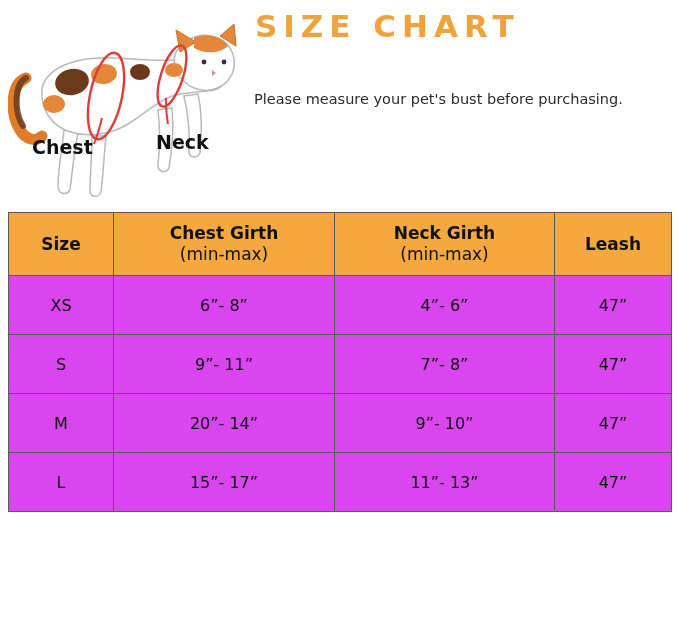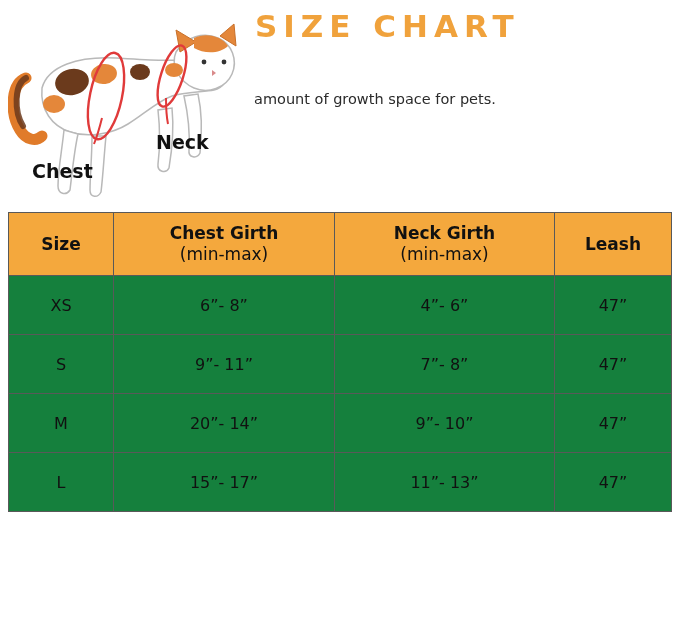--- a/index.html
+++ b/index.html
@@ -63,21 +63,21 @@
   .cat-figure svg {
     display: block;
   }
   .label-chest, .label-neck {
     position: absolute;
     font-family: "DejaVu Sans", sans-serif;
     font-size: 19px;
     font-weight: bold;
     color: #111111;
   }
-  .label-chest { left: 24px; top: 142px; text-align: right; }
+  .label-chest { left: 24px; top: 118px; text-align: right; }
   .label-neck  { left: 148px; top: 113px; }
 
   
   .size-table {
     position: absolute;
     left: 8px;
     top: 212px;
     width: 663px;
     border-collapse: collapse;
     table-layout: fixed;
@@ -97,38 +97,38 @@
     line-height: 21px;
     padding: 0 4px;
   }
   .size-table thead th .sub {
     display: block;
     font-weight: normal;
   }
   .size-table tbody td {
     height: 56px;
     font-size: 16px;
-    background: #15803d;
+    background: #d946ef;
   }
   .col-size   { width: 105px; }
   .col-chest  { width: 221px; }
   .col-neck   { width: 220px; }
   .col-leash  { width: 117px; }
 </style>
 </head>
 <body>
 
 <div class="page">
 
   <div class="header">
 
     <div class="title">SIZE  CHART</div>
 
     <div class="intro">
-      <p>amount of growth space for pets.</p>
+      <p>Please measure your pet's bust before purchasing.</p>
     </div>
 
     <div class="cat-figure">
       <svg width="240" height="190" viewBox="0 0 240 190">
 
         <path d="M18 60 C2 66 2 96 12 112 C18 122 28 124 34 118" fill="none" stroke="#e07b2a" stroke-width="11" stroke-linecap="round"></path>
         <path d="M18 60 C6 66 6 94 15 108" fill="none" stroke="#6b3a1c" stroke-width="6" stroke-linecap="round" opacity="0.85"></path>
 
         <path d="M34 70 C40 48 70 38 108 40 C140 42 168 44 186 40
                  C202 37 214 42 218 52 C222 62 214 70 206 72

